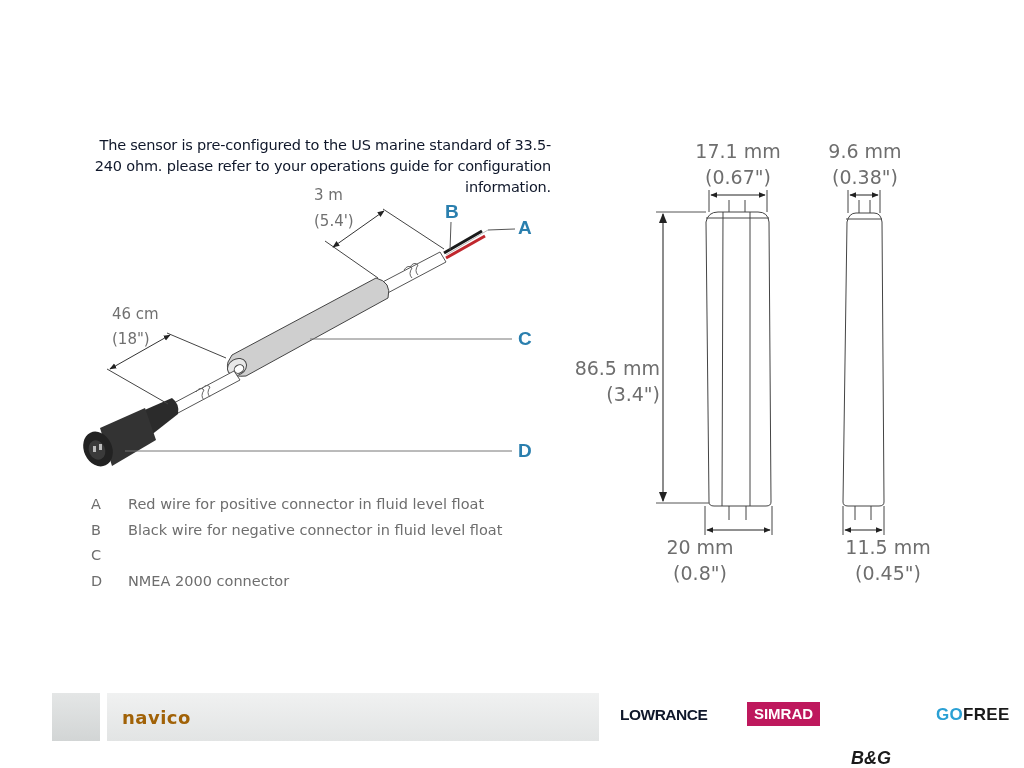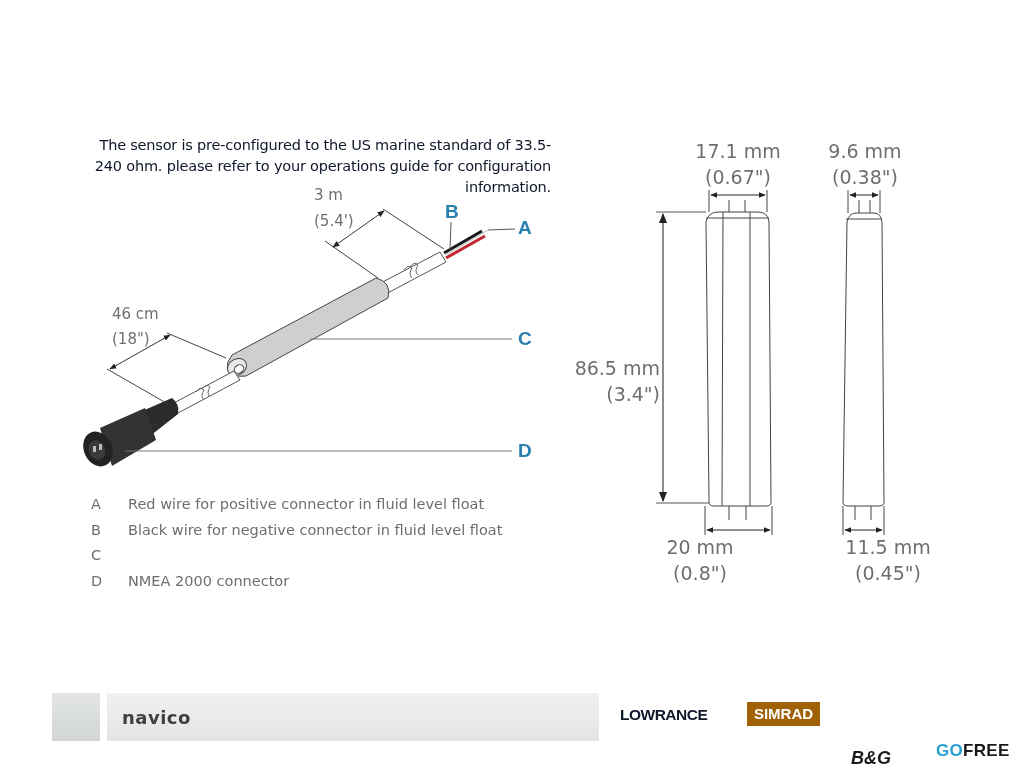--- a/index.html
+++ b/index.html
@@ -10,26 +10,26 @@
   .callout { position:absolute; font-weight:bold; font-size:19px; color:#2a7fae; font-family:"Liberation Sans", sans-serif; }
   .legend { position:absolute; left:91px; top:496px; font-size:14.5px; color:#6e6e6e; }
   .legend-row { height:25.5px; display:flex; }
   .legend-key { width:37px; }
   .mm { position:absolute; font-size:19px; color:#6e6e6e; text-align:center; line-height:26px; }
   svg.draw { position:absolute; left:0; top:0; }
   .footer-left-block { position:absolute; left:52px; top:693px; width:48px; height:48px;
         background:linear-gradient(#e4e6e6,#d2d5d5); }
   .footer-bar { position:absolute; left:107px; top:693px; width:492px; height:48px;
         background:linear-gradient(#f0f1f1,#e2e4e4); }
-  .navico { position:absolute; left:122px; top:707px; font-size:18px; font-weight:bold; color:#404040; letter-spacing:0.5px; font-family:"DejaVu Sans", sans-serif; }
+  .navico { position:absolute; left:122px; top:707px; font-size:18px; font-weight:bold; color:#a16207; letter-spacing:0.5px; font-family:"DejaVu Sans", sans-serif; }
   .brand { position:absolute; font-family:"Liberation Sans", sans-serif; font-weight:bold; font-style:italic; }
   .lowrance { left:620px; top:706px; font-size:15.5px; color:#0f172a; letter-spacing:-0.5px; font-style:normal; }
-  .simrad { left:747px; top:702px; width:73px; height:24px; background:#a16207; color:#fff; font-size:15px; text-align:center; line-height:24px; font-style:normal; }
+  .simrad { left:747px; top:702px; width:73px; height:24px; background:#be185d; color:#fff; font-size:15px; text-align:center; line-height:24px; font-style:normal; }
   .bg { left:851px; top:704px; font-size:18px; color:#1a1a1a;margin-top:44px; }
-  .gofree { left:936px; top:705px; font-size:17px; color:#1a1a1a; font-style:normal; letter-spacing:0.3px;margin-top:36px; }
+  .gofree { left:936px; top:705px; font-size:17px; color:#1a1a1a; font-style:normal; letter-spacing:0.3px; }
   .gofree .go { color:#2aa0d4; }
 </style>
 </head>
 <body>
 
 <div class="intro">The sensor is pre-configured to the US marine standard of 33.5-240 ohm. please refer to your operations guide for configuration information.</div>
 
 <svg class="draw" width="1024" height="768">
   <defs>
     <marker id="arr" viewBox="0 0 10 10" refX="9" refY="5" markerWidth="7" markerHeight="7" orient="auto-start-reverse">

